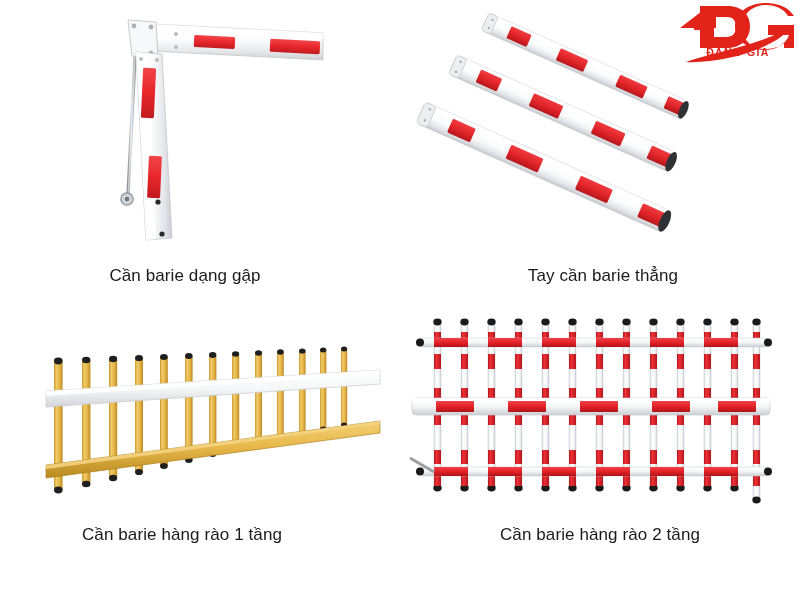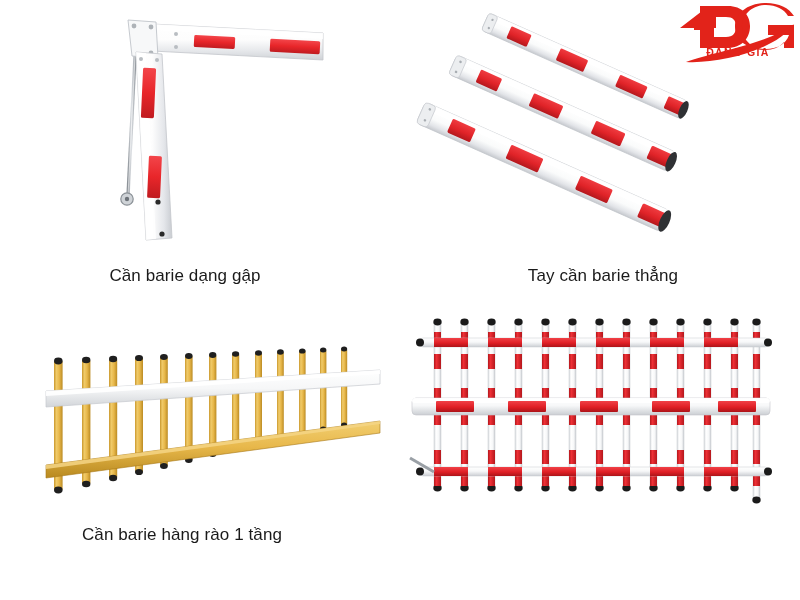--- a/index.html
+++ b/index.html
@@ -515,14 +515,15 @@
         <rect x="80" y="157" width="34" height="9" fill="url(#redB)"></rect>
         <rect x="134" y="157" width="34" height="9" fill="url(#redB)"></rect>
         <rect x="188" y="157" width="34" height="9" fill="url(#redB)"></rect>
         <rect x="242" y="157" width="34" height="9" fill="url(#redB)"></rect>
         <rect x="296" y="157" width="34" height="9" fill="url(#redB)"></rect>
       </g>
 
       <line x1="2" y1="148" x2="26" y2="162" stroke="#9aa0a6" stroke-width="3"></line>
     </svg>
   </div>
+  <div class="caption cap-4">Cần barie hàng rào 2 tầng</div>
 
 </div>
 
 </body></html>

